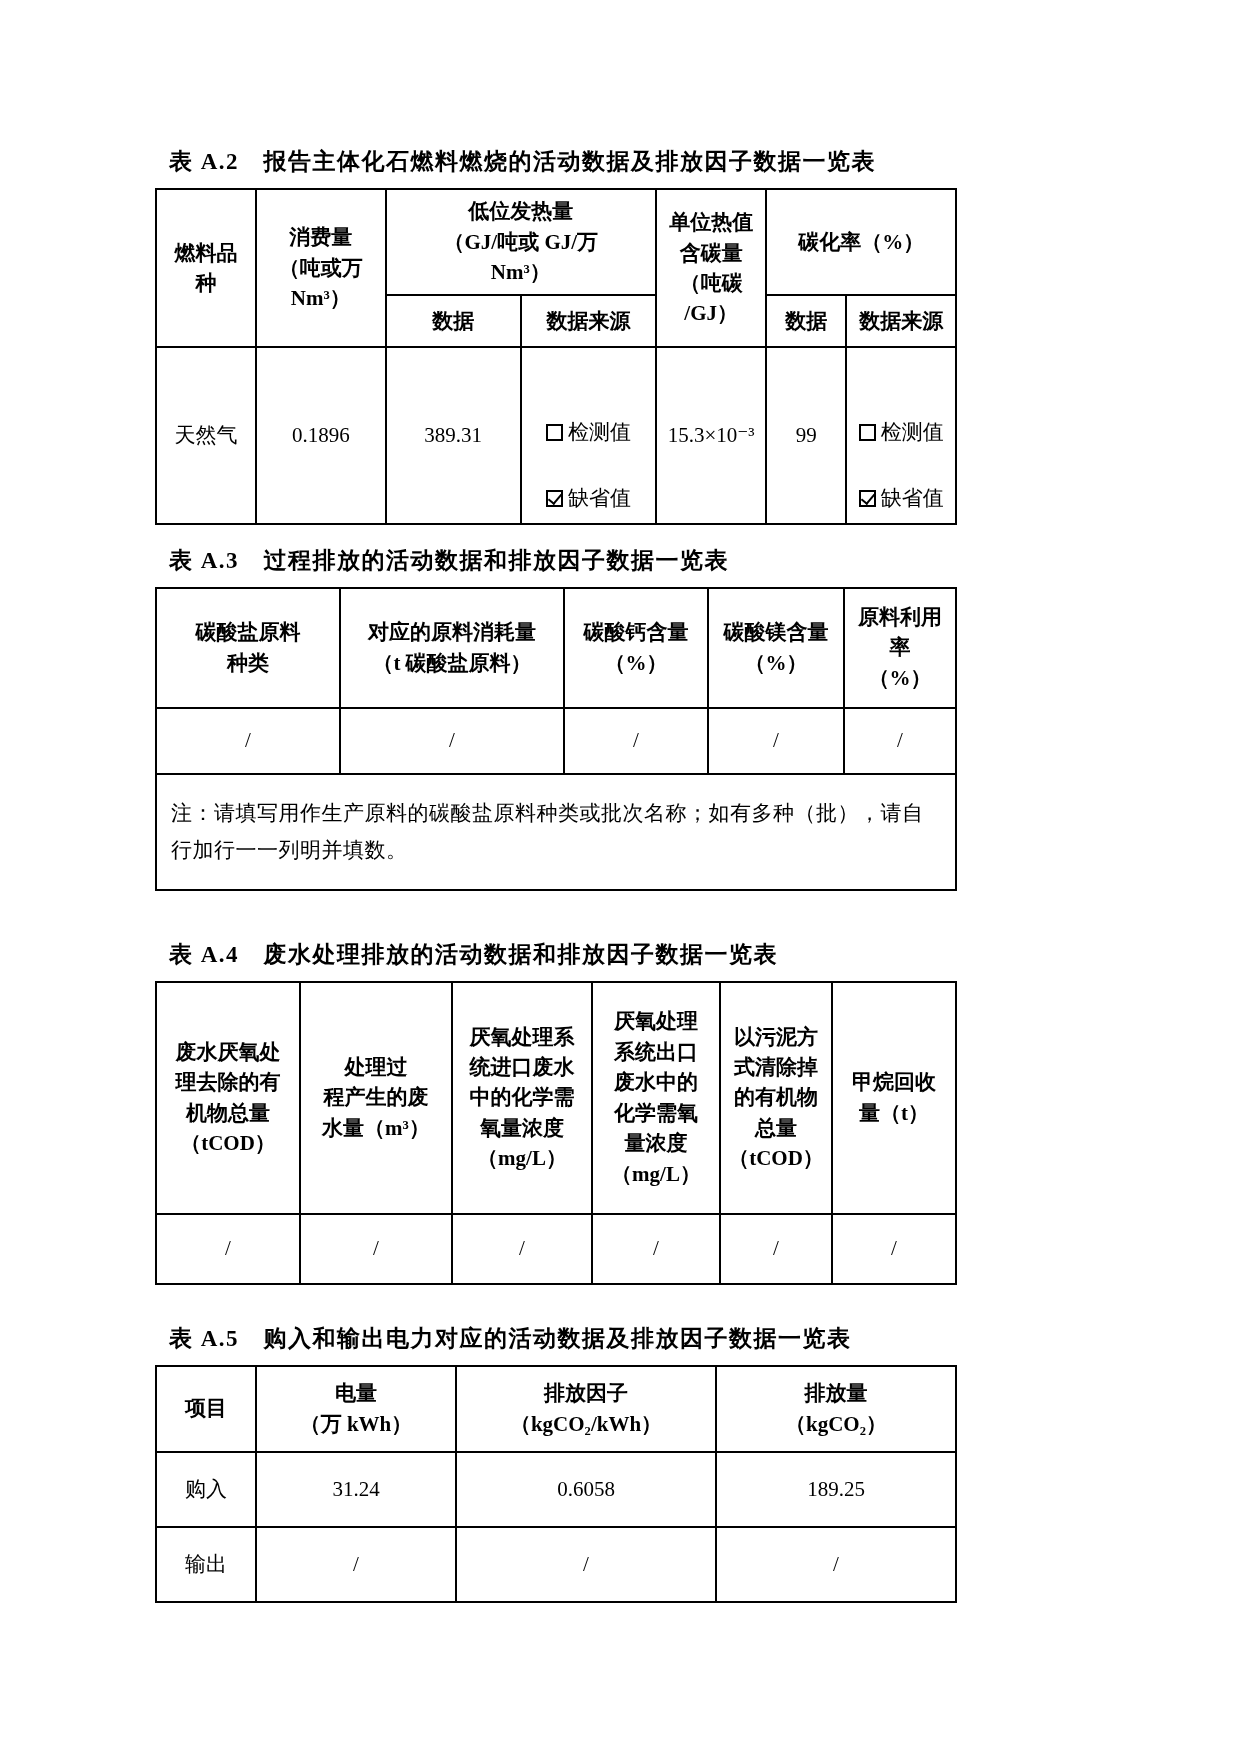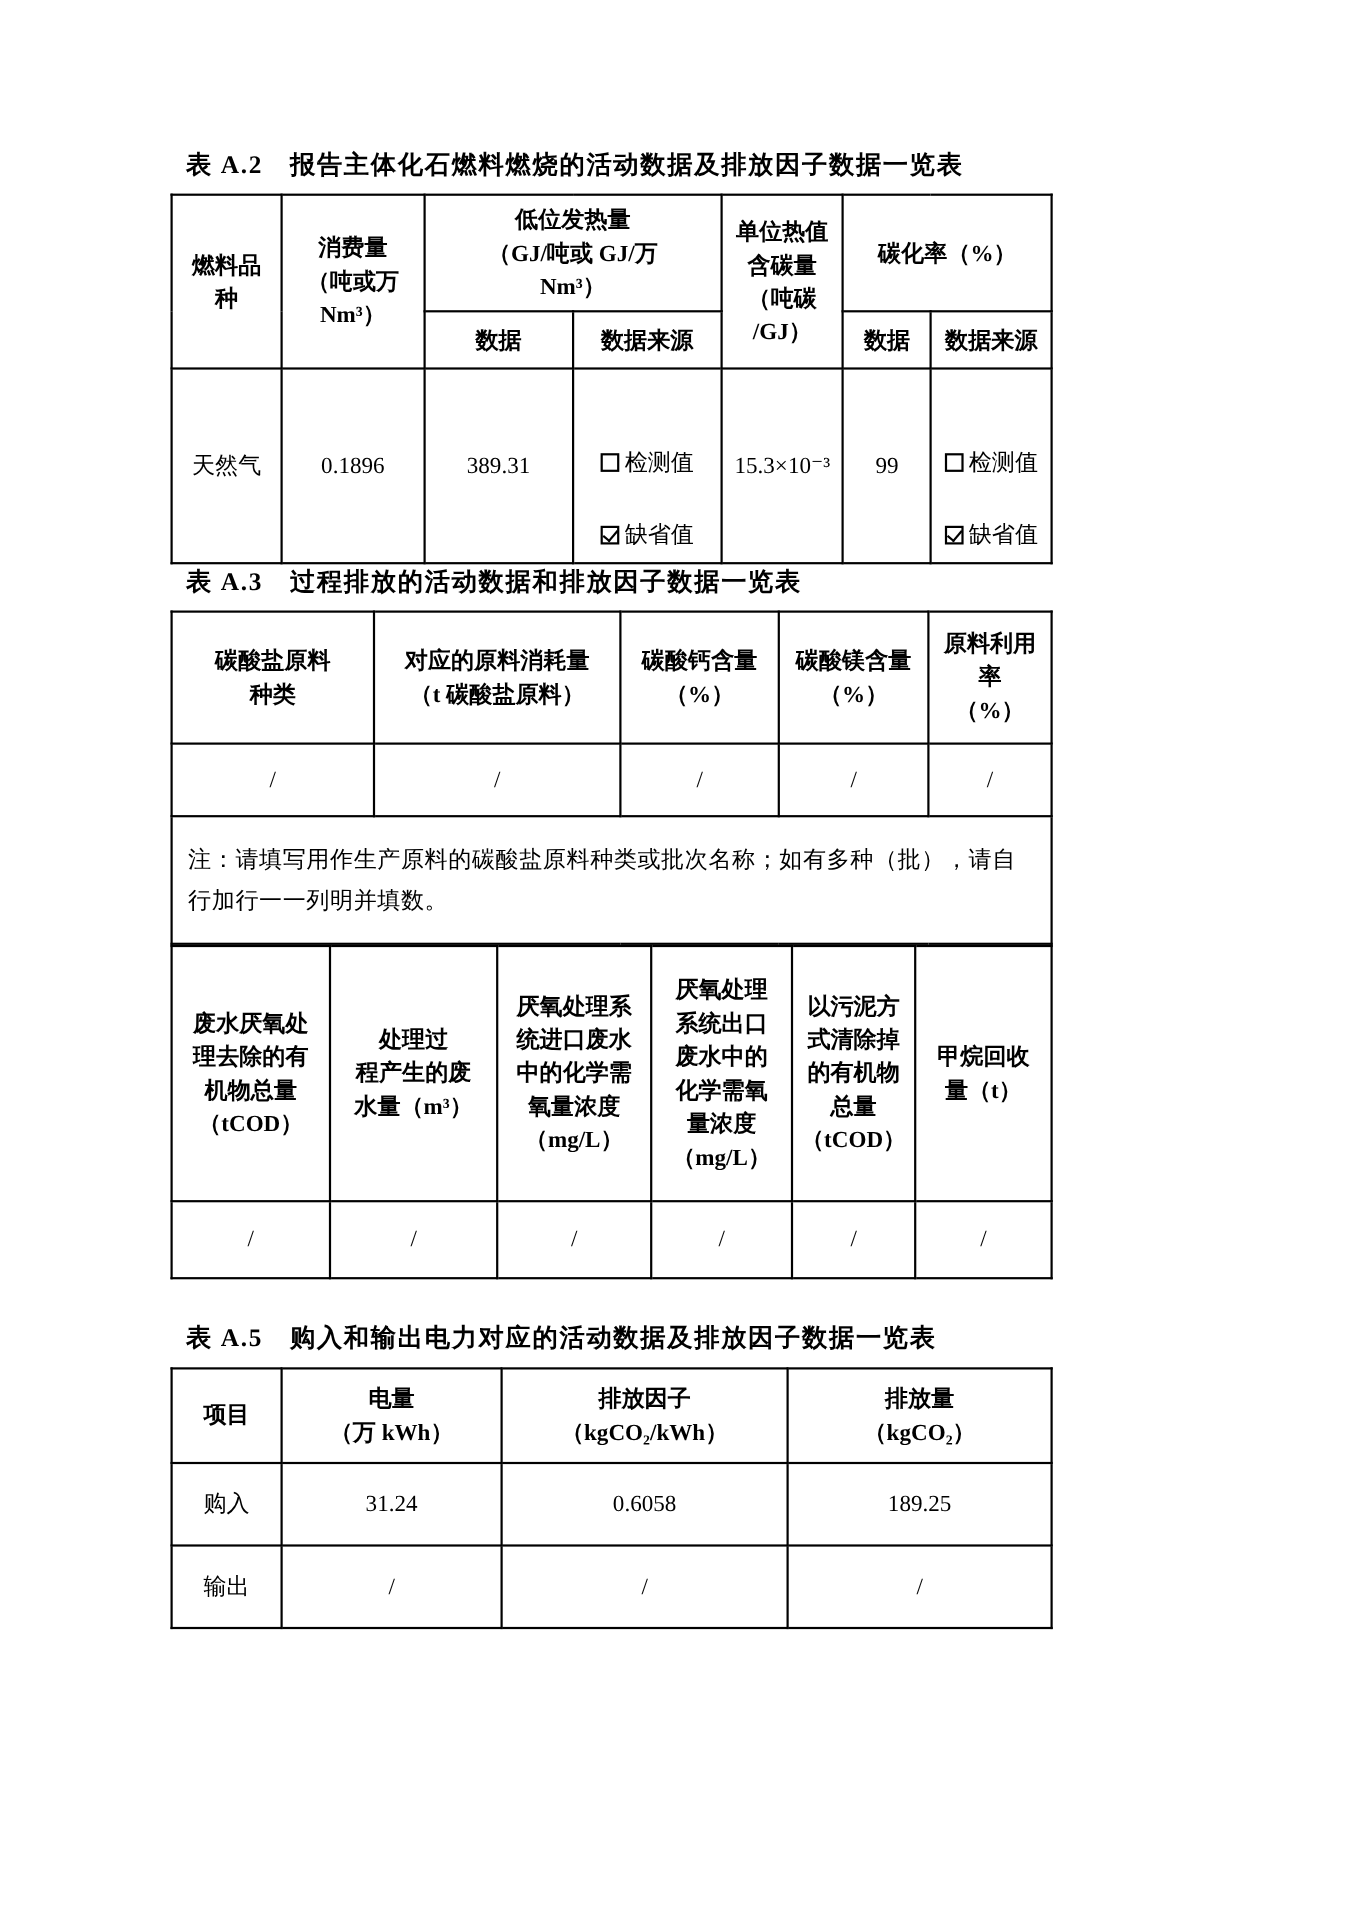--- a/index.html
+++ b/index.html
@@ -2,21 +2,21 @@
 <html><head>
 <meta charset="utf-8">
 <style>
   * { margin:0; padding:0; box-sizing:border-box; }
   html,body { background:#ffffff; }
   body {
     width:1241px; height:1754px; position:relative;
     font-family:"Liberation Serif","DejaVu Serif",serif;
     color:#000;
   }
-  .doc { position:absolute; left:155px; top:134px; width:802px; }
+  .doc { position:absolute; left:155px; top:146px; width:802px; }
   .tbl-title {
     font-size:23px; font-weight:bold; letter-spacing:1.5px;
     margin:0 0 11px 14px; white-space:pre-line;
   }
   table { border-collapse:collapse; width:100%; table-layout:fixed; }
   td {
     border:2px solid #000; text-align:center; vertical-align:middle;
     font-size:21px; line-height:1.45; padding:6px 4px; white-space:pre-line;
     overflow:hidden;
   }
@@ -31,21 +31,21 @@
   .a3 .rn td {
     height:116px; text-align:left; vertical-align:middle;
     padding:10px 14px; line-height:1.75; font-size:21px; letter-spacing:0.5px;
   }
   
   .a4 .rh td { height:232px; padding:6px 2px; }
   .a4 .rd td { height:70px; }
   
   .a5 .rh td { height:86px; }
   .a5 .rd td { height:75px; }
-  .gap-a3 { }
+  .gap-a3 { margin-top:20px; }
   .gap-a4 { margin-top:48px; }
   .gap-a5 { margin-top:38px; }
   
   .cb-group { display:inline-block; text-align:left; }
   .cb-line { white-space:nowrap; line-height:1.7; }
   .cb {
     display:inline-block; width:17px; height:17px;
     border:2px solid #000; margin-right:5px; vertical-align:-2px;
     position:relative; background:#fff;
   }
@@ -144,20 +144,21 @@
         <td>/</td>
         <td>/</td>
         <td>/</td>
       </tr>
       <tr class="rn">
         <td colspan="5">注：请填写用作生产原料的碳酸盐原料种类或批次名称；如有多种（批），请自行加行一一列明并填数。</td>
       </tr>
     </tbody>
   </table>
 
+  <div class="tbl-title gap-a4">表 A.4　废水处理排放的活动数据和排放因子数据一览表</div>
   <table class="a4">
     <colgroup>
       <col style="width:18%">
         <col style="width:19%">
         <col style="width:17.5%">
       <col style="width:16%">
         <col style="width:14%">
         <col style="width:15.5%">
     </colgroup>
     <tbody>

